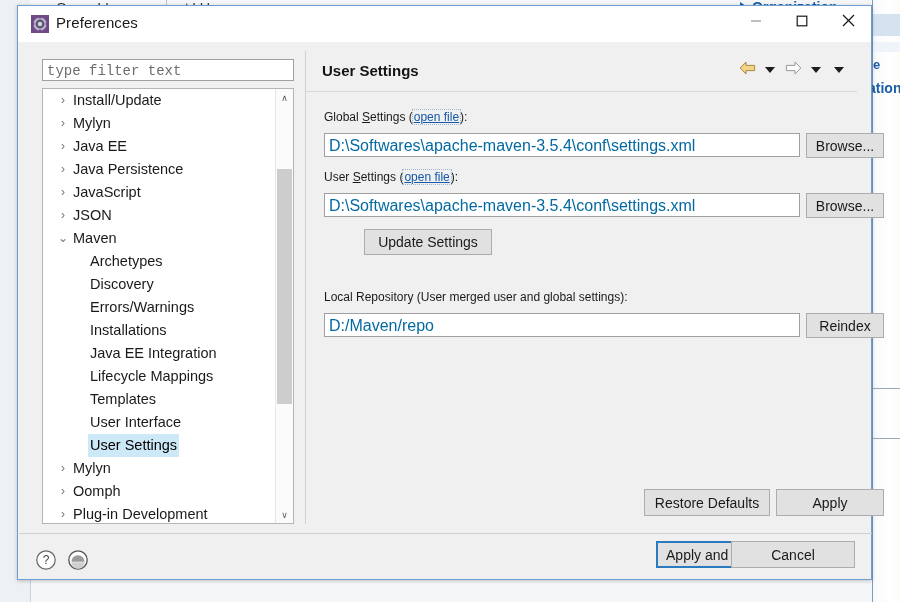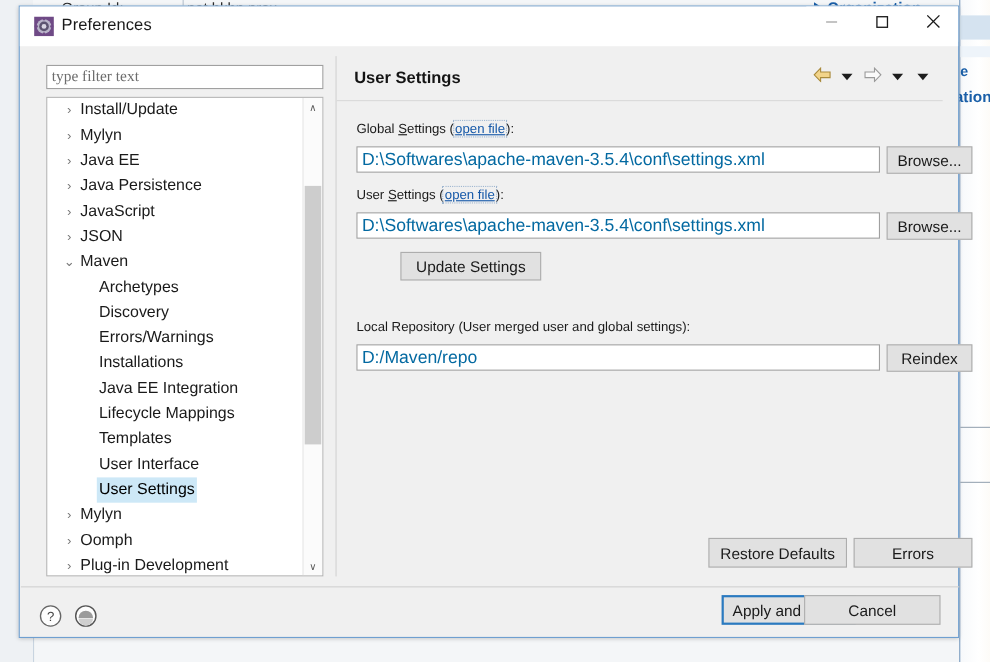--- a/index.html
+++ b/index.html
@@ -171,21 +171,21 @@
     position: absolute;
     left: 24px; top: 53px;
     width: 252px; height: 22px;
     border: 1px solid #a0a0a0;
     background: #ffffff;
     box-sizing: border-box;
     font-size: 14px;
     color: #6d6d6d;
     padding: 2px 0 0 4px;
     outline: none;
-    font-family: Liberation Serif, serif;
+    font-family: Liberation Mono, monospace;
   }
   .filter-box::placeholder { color: #6d6d6d; opacity: 1; }
 
   
   .tree-wrap {
     position: absolute;
     left: 24px; top: 82px;
     width: 252px; height: 436px;
     background: #ffffff;
     border: 1px solid #b5b5b5;
@@ -553,21 +553,21 @@
         <button class="btn" style="left:18px; top:137px; width:128px; height:26px;margin-left:40px;">Update Settings</button>
 
         <div class="lbl" style="left:18px; top:198px;">Local Repository (User merged user and global settings):</div>
 
         <input class="txt" style="left: 18px; top: 221px; width: 476px;" type="text" value="D:/Maven/repo">
 
         <button class="btn" style="left:500px; top:221px; width:78px;">Reindex</button>
 
         <button class="btn" style="left:338px; top:397px; width:126px; height:27px;">Restore Defaults</button>
 
-        <button class="btn" style="left:470px; top:397px; width:108px; height:27px;">Errors</button>
+        <button class="btn" style="left:470px; top:397px; width:108px; height:27px;">Apply</button>
       </div>
     </div>
 
     <div class="footer-sep"></div>
 
     <div class="help-icon" style="left:17px;">
       <svg width="22" height="22" viewBox="0 0 22 22">
         <circle cx="11" cy="11" r="9.2" fill="#fdfdfd" stroke="#666" stroke-width="1.2"></circle>
         <text x="11" y="15.4" font-family="Liberation Sans, sans-serif" font-size="12" fill="#444" text-anchor="middle">?</text>
       </svg>

